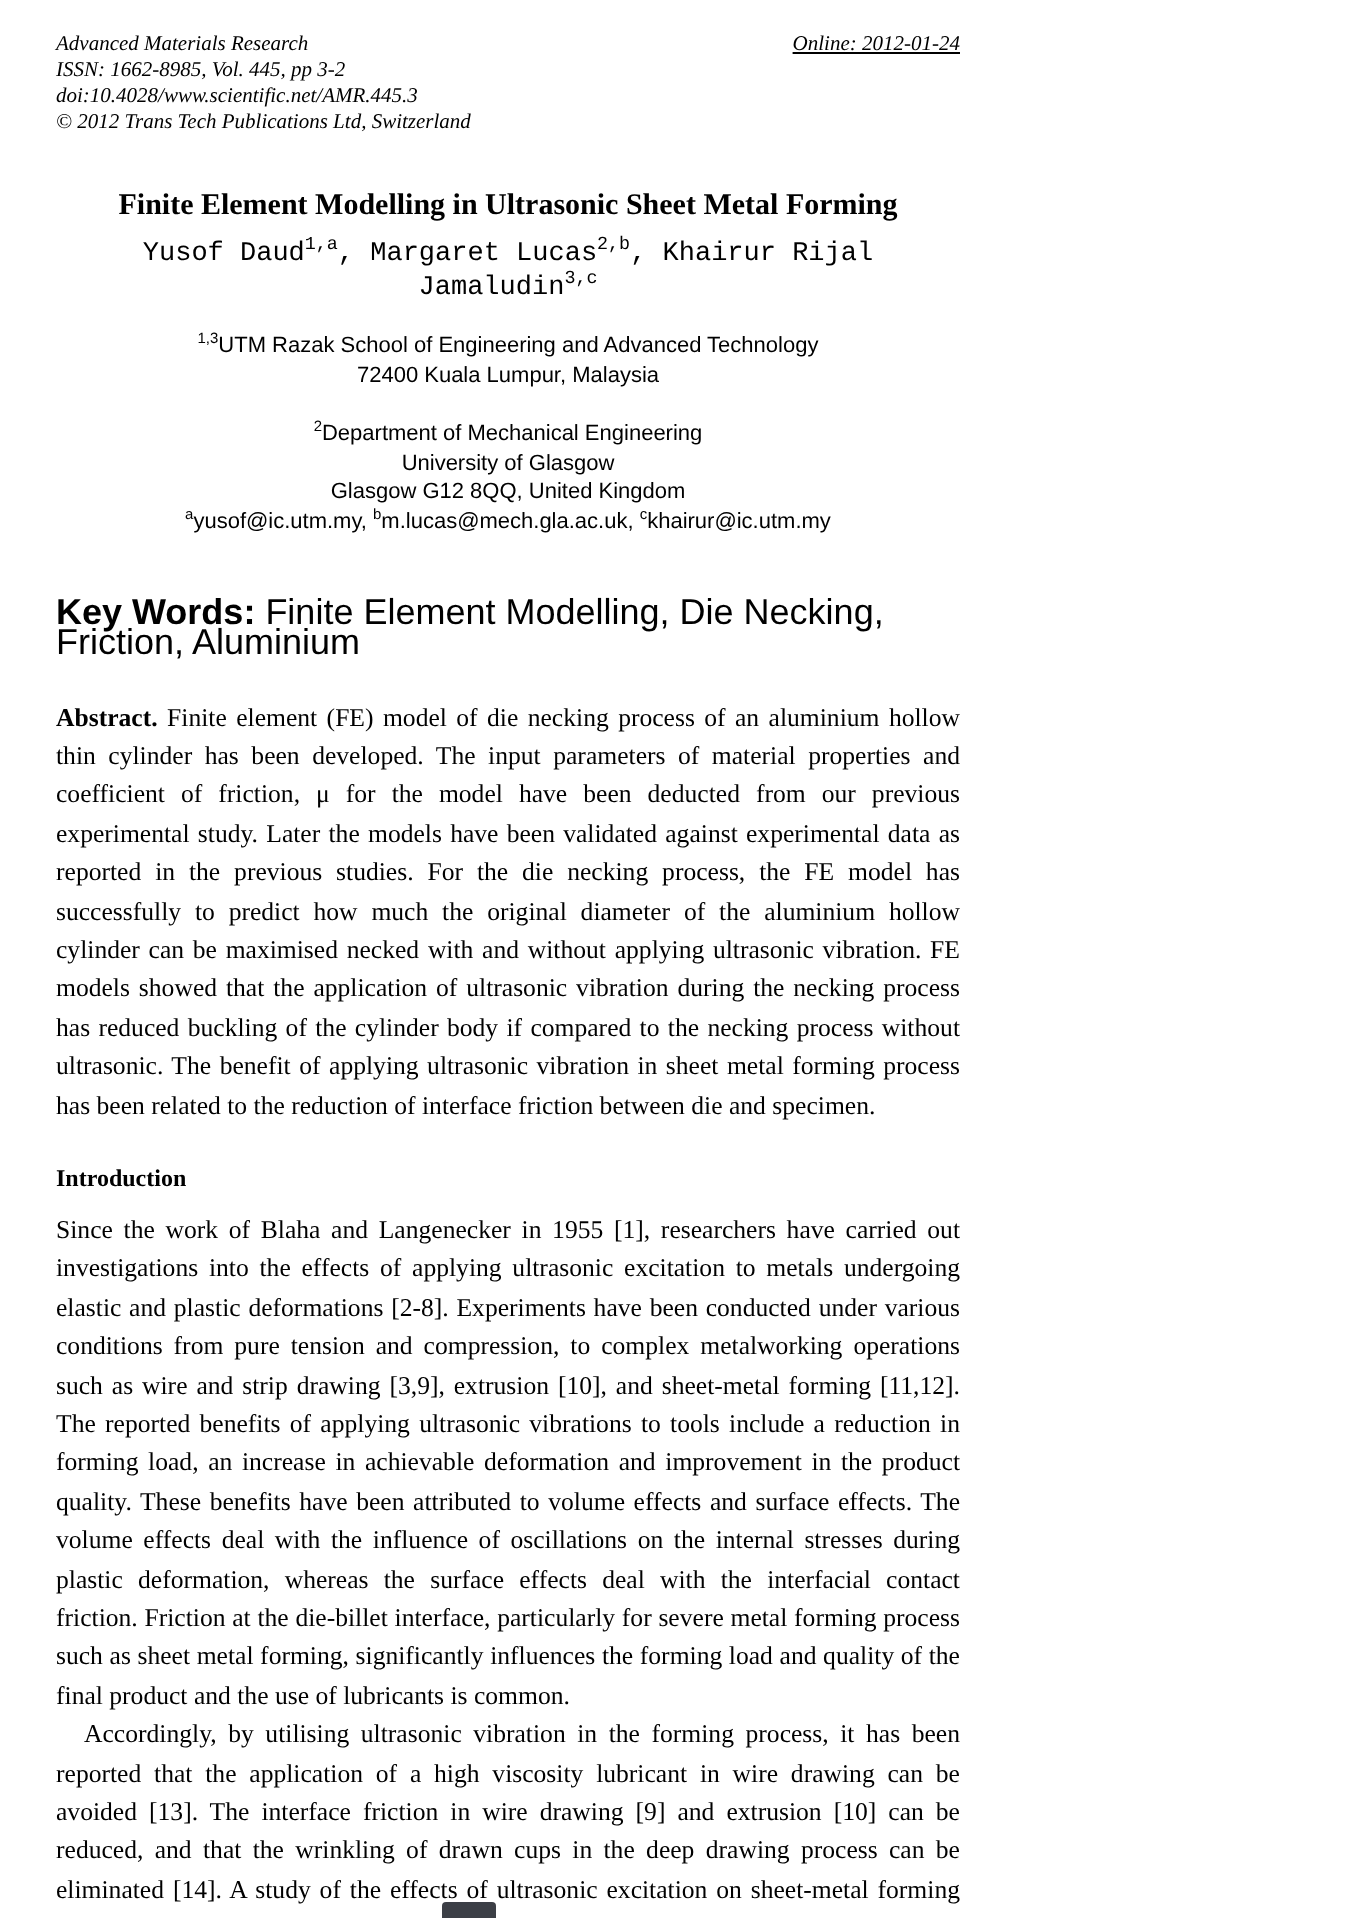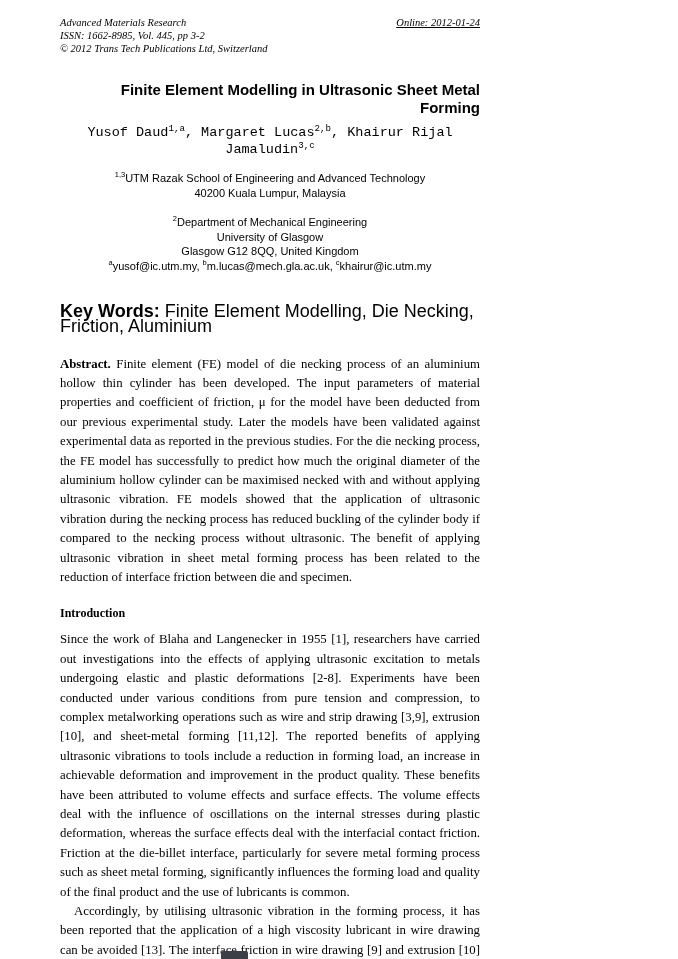--- a/index.html
+++ b/index.html
@@ -13,38 +13,38 @@
     position: relative;
     overflow: hidden;
     color: #000;
   }
   .page {
     position: absolute;
     top: 0; left: 0;
     width: 540px;
     height: 959px;
     box-sizing: border-box;
-    padding: 16px 60px 0 60px;
+    padding: 16px 60px 0 28px;
   }
   .header {
     display: flex;
     justify-content: space-between;
     align-items: flex-start;
     font-family: "Liberation Serif", serif;
     font-style: italic;
     font-size: 10.5px;
     line-height: 13px;
   }
   .header-left div { white-space: nowrap; }
   .header-right { white-space: nowrap; text-decoration: underline; }
 
   .paper-title {
     margin-top: 26px;
-    text-align: right;
-    font-family: Liberation Sans, sans-serif;
+    text-align: center;
+    font-family: Liberation Serif, serif;
     font-weight: 700;
     font-size: 15px;
     line-height: 18px;
   }
   .authors {
     margin-top: 7px;
     text-align: center;
     font-family: Liberation Mono, monospace;
     font-size: 13.5px;
     line-height: 17px;
@@ -105,34 +105,35 @@
 </style>
 </head>
 <body>
 
 <div class="page">
 
   <div class="header">
     <div class="header-left">
       <div>Advanced Materials Research</div>
       <div>ISSN: 1662-8985, Vol. 445, pp 3-2</div>
+      <div>doi:10.4028/www.scientific.net/AMR.445.3</div>
       <div>© 2012 Trans Tech Publications Ltd, Switzerland</div>
     </div>
     <div class="header-right">Online: 2012-01-24</div>
   </div>
 
   <div class="paper-title">Finite Element Modelling in Ultrasonic Sheet Metal Forming</div>
 
   <div class="authors">
     <span>Yusof Daud</span><sup>1,a</sup><span>, Margaret Lucas</span><sup>2,b</sup><span>, Khairur Rijal Jamaludin</span><sup>3,c</sup>
   </div>
 
   <div class="affil affil-1">
     <div><sup>1,3</sup><span>UTM Razak School of Engineering and Advanced Technology</span></div>
-    <div>40200 Kuala Lumpur, Malaysia</div>
+    <div>72400 Kuala Lumpur, Malaysia</div>
   </div>
 
   <div class="affil affil-2">
     <div><sup>2</sup><span>Department of Mechanical Engineering</span></div>
     <div>University of Glasgow</div>
     <div>Glasgow G12 8QQ, United Kingdom</div>
   </div>
 
   <div class="emails">
     <sup>a</sup><span>yusof@ic.utm.my, </span><sup>b</sup><span>m.lucas@mech.gla.ac.uk, </span><sup>c</sup><span>khairur@ic.utm.my</span>

